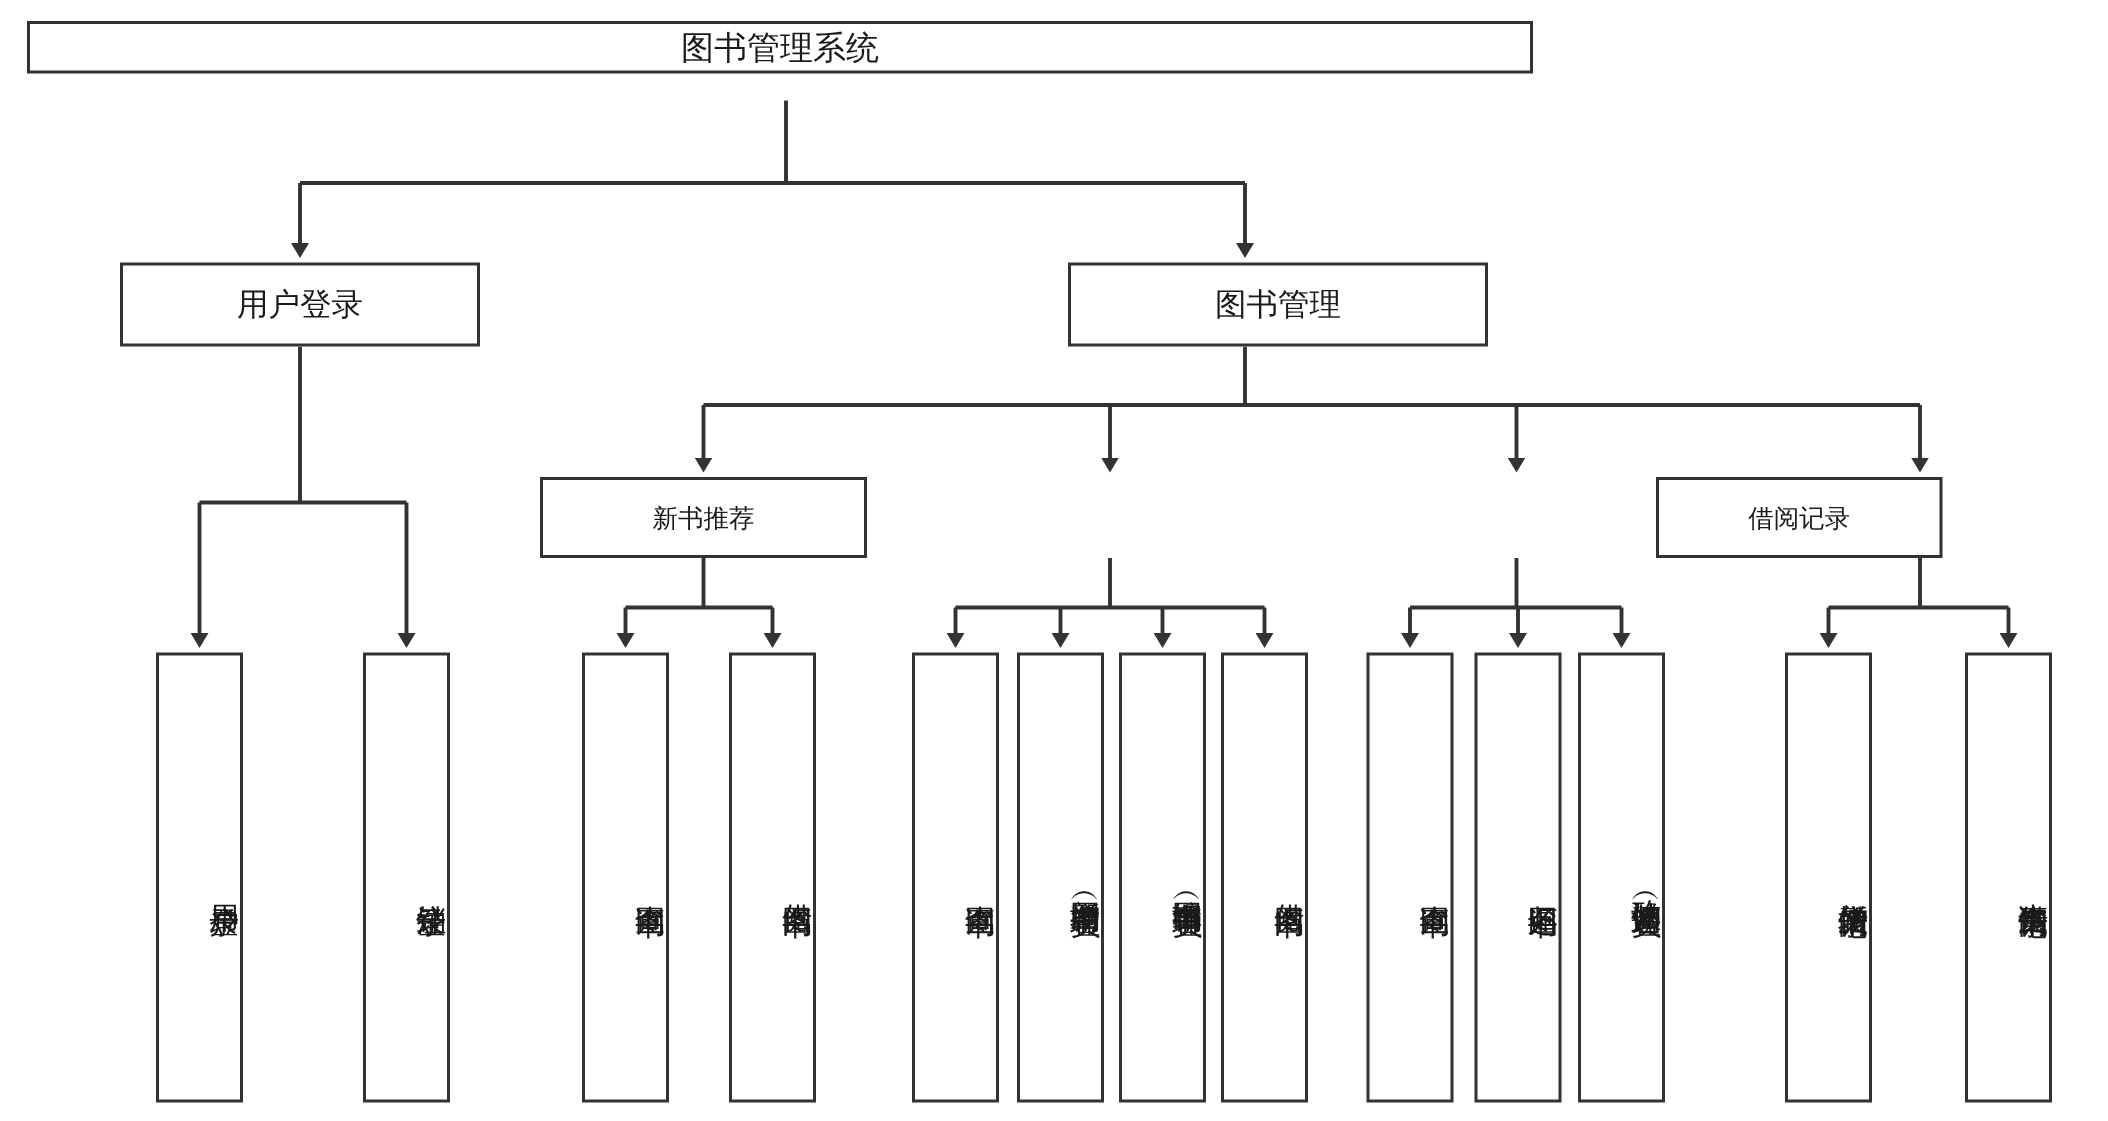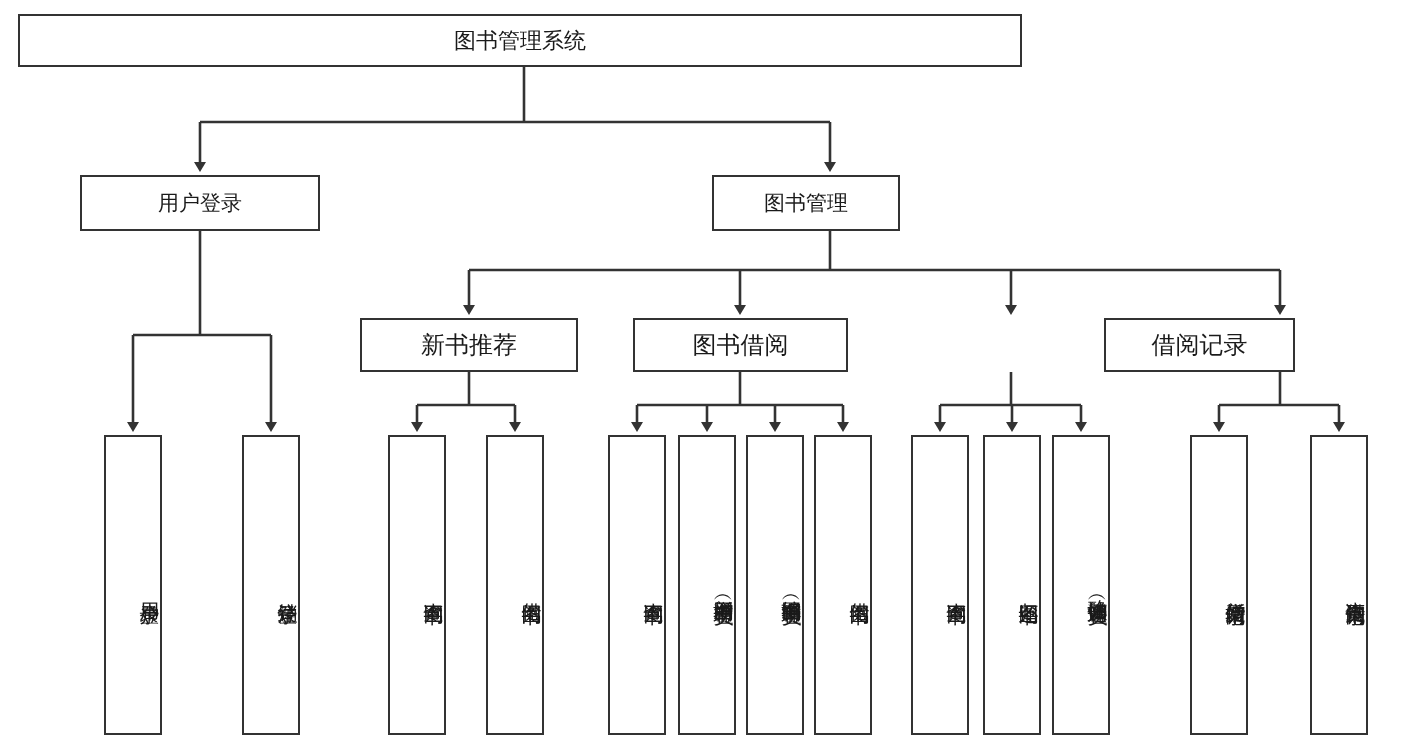--- a/index.html
+++ b/index.html
@@ -33,21 +33,21 @@
     justify-content: center;
     z-index: 2;
   }
   .node.root {
     font-size: 22px;
   }
   .node.level2 {
     font-size: 21px;
   }
   .node.level3 {
-    font-size: 24px;
+    font-size: 17px;
   }
   .node.leaf {
     writing-mode: vertical-rl;
     text-orientation: upright;
     align-items: flex-start;
     justify-content: center;
     padding-top: 8px;
     font-size: 20px;
     letter-spacing: 1px;
     line-height: 1.05;
@@ -113,27 +113,26 @@
       <path d="M1012,405 L1012,423" marker-end="url(#arrow)"></path>
       <path d="M1081,405 L1081,423" marker-end="url(#arrow)"></path>
 
       <path d="M1280,372 L1280,405"></path>
       <path d="M1219,405 L1339,405"></path>
       <path d="M1219,405 L1219,423" marker-end="url(#arrow)"></path>
       <path d="M1339,405 L1339,423" marker-end="url(#arrow)"></path>
     </g>
   </svg>
 
-  <div class="node root" style="left: 18px; top: 14px; width: 1004px; height: 53px;">图书管理系统</div>
+  <div class="node root" style="left: 18px; top: 14px; width: 1004px; height: 35px;">图书管理系统</div>
 
   <div class="node level2" style="left: 80px; top: 175px; width: 240px; height: 56px;">用户登录</div>
-  <div class="node level2" style="left: 712px; top: 175px; width: 188px; height: 56px;">图书管理</div>
+  <div class="node level2" style="left: 712px; top: 175px; width: 280px; height: 56px;">图书管理</div>
 
   <div class="node level3" style="left: 360px; top: 318px; width: 218px; height: 54px;">新书推荐</div>
-  <div class="node level3" style="left: 633px; top: 318px; width: 215px; height: 54px;">图书借阅</div>
   <div class="node level3" style="left: 1104px; top: 318px; width: 191px; height: 54px;">借阅记录</div>
 
   <div class="node leaf" style="left: 104px; top: 435px; width: 58px; height: 300px;">用户登录</div>
   <div class="node leaf" style="left: 242px; top: 435px; width: 58px; height: 300px;">注销登录</div>
   <div class="node leaf" style="left: 388px; top: 435px; width: 58px; height: 300px;">查询图书</div>
   <div class="node leaf" style="left: 486px; top: 435px; width: 58px; height: 300px;">借阅图书</div>
   <div class="node leaf" style="left: 608px; top: 435px; width: 58px; height: 300px;">查询图书</div>
   <div class="node leaf tall" style="left: 678px; top: 435px; width: 58px; height: 300px;">新增图书（管理员）</div>
   <div class="node leaf tall" style="left: 746px; top: 435px; width: 58px; height: 300px;">编辑图书（管理员）</div>
   <div class="node leaf" style="left: 814px; top: 435px; width: 58px; height: 300px;">借阅图书</div>

